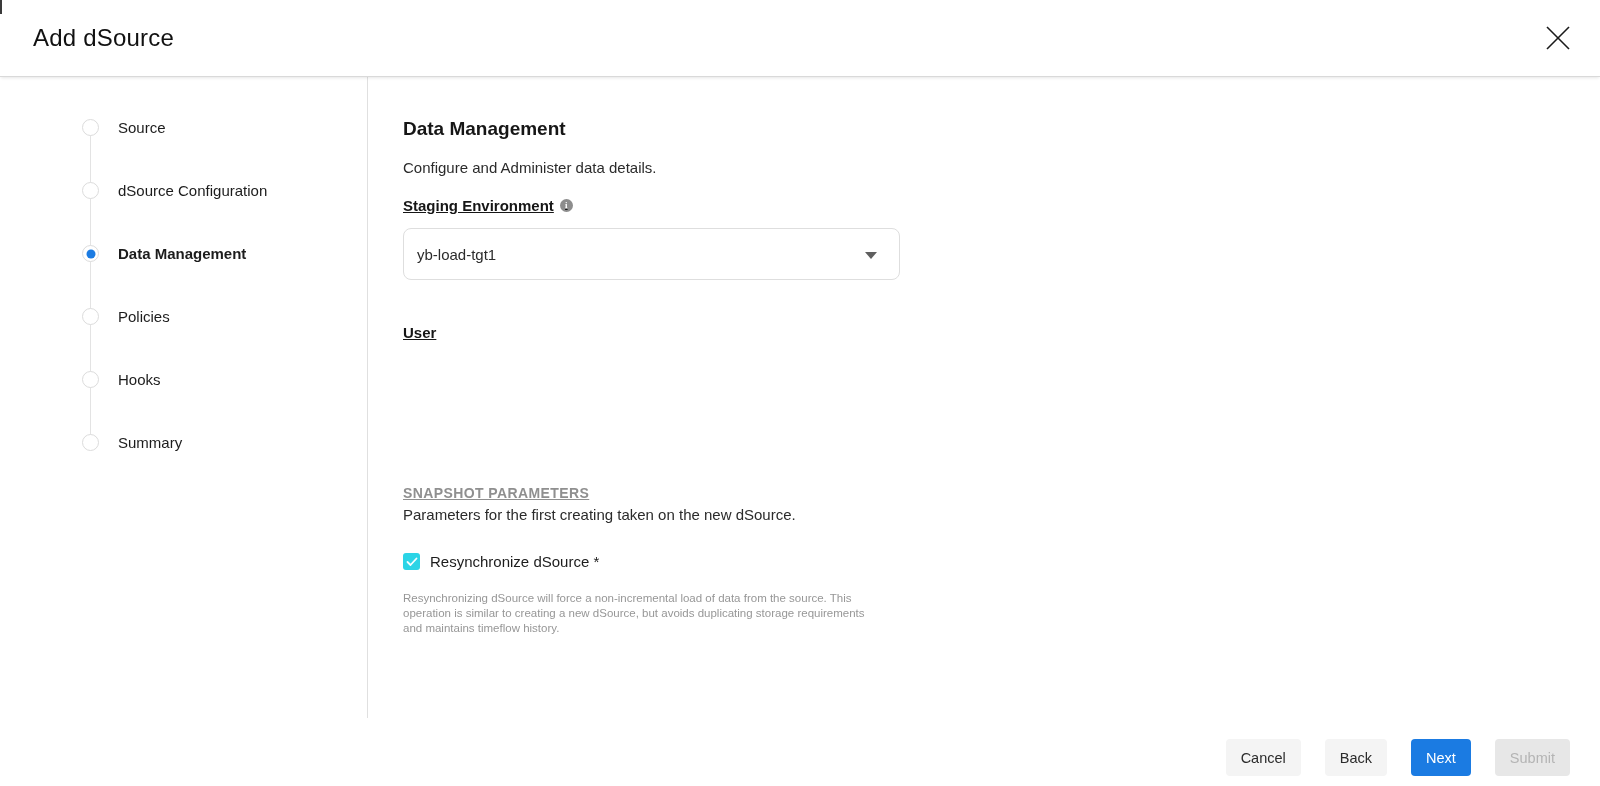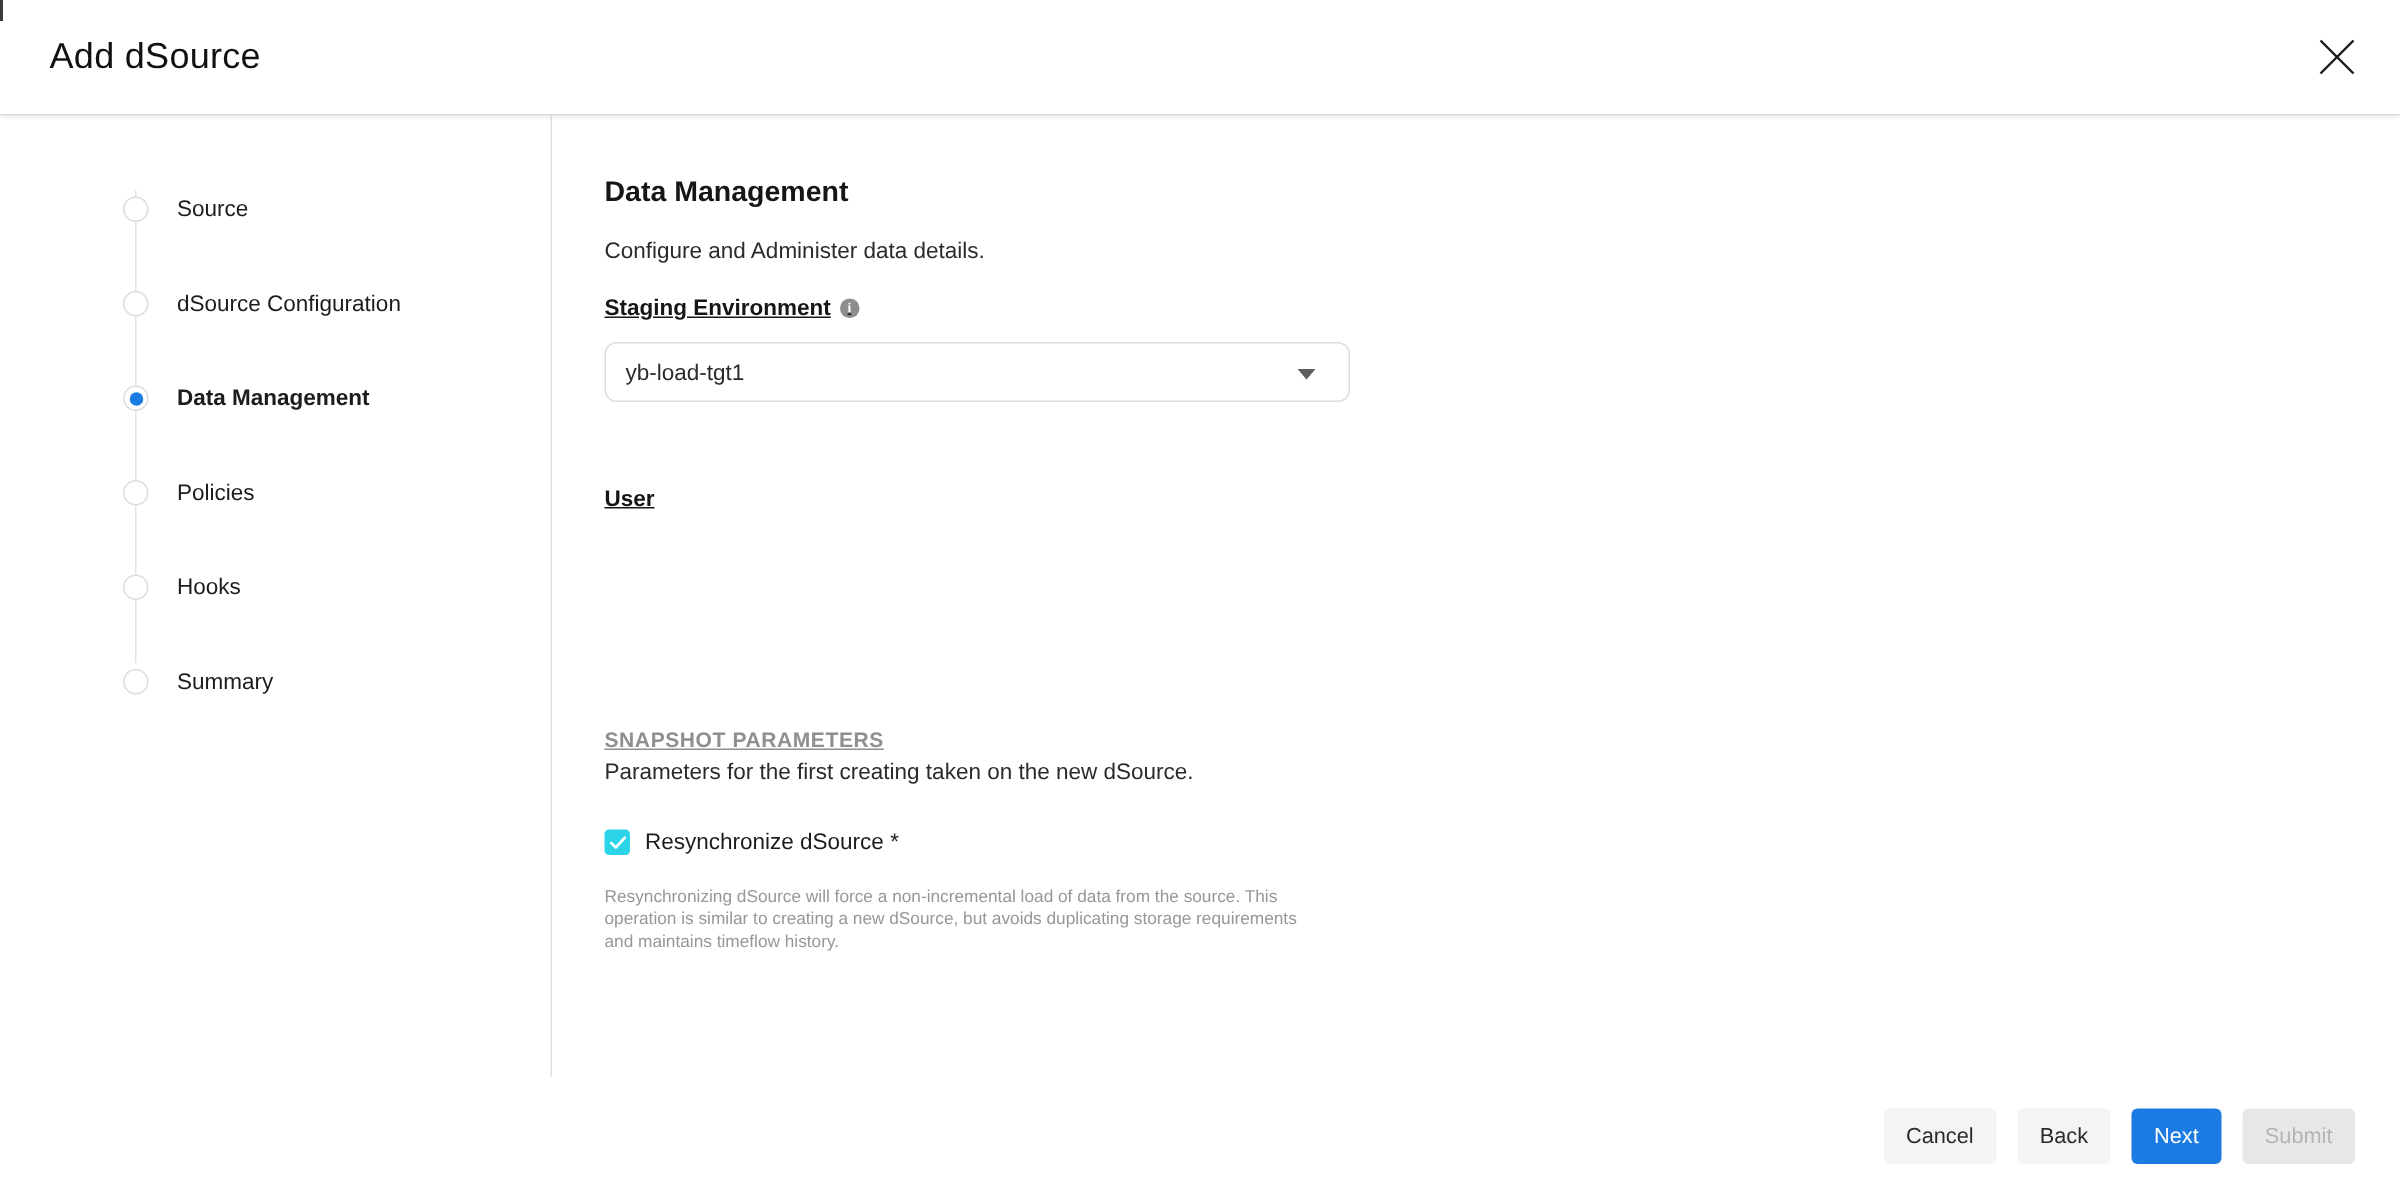--- a/index.html
+++ b/index.html
@@ -41,21 +41,21 @@
     position: absolute; left: 0; top: 77px; width: 368px; height: 641px;
     border-right: 1px solid #e0e0e0;
     background: #fff;
   }
   .step-line {
     position: absolute; left: 90px; top: 50px; width: 1px; height: 315px;
     background: #e3e3e3;
   }
   .step {
     position: absolute; left: 82px; height: 17px;
-    display: flex; align-items: center; cursor: pointer; margin-top: 12px;
+    display: flex; align-items: center; cursor: pointer;
   }
   .step-dot {
     width: 17px; height: 17px; border-radius: 50%;
     background: #fff; border: 1px solid #dcdcdc;
     position: relative; flex: 0 0 17px;
   }
   .step.active .step-dot::after {
     content: ""; position: absolute; left: 50%; top: 50%;
     width: 9px; height: 9px; border-radius: 50%;
     transform: translate(-50%, -50%);
@@ -79,21 +79,21 @@
     display: flex; align-items: center; text-decoration: underline;
   }
   .info-icon {
     display: inline-flex; align-items: center; justify-content: center;
     width: 13px; height: 13px; border-radius: 50%;
     background: #8d8d8d; color: #fff;
     font-size: 9px; font-weight: 700; font-family: "Liberation Serif", serif;
     margin-left: 6px; line-height: 1;
   }
   .select {
-    position: absolute; left: 0; width: 497px; height: 40px;
+    position: absolute; left: 0; width: 497px; height: 52px;
     border: 1px solid #dedede; border-radius: 8px; background: #fff;
     display: flex; align-items: center; cursor: pointer;
   }
   .select-value { margin-left: 13px; font-size: 15px; color: #2b2b2b; }
   .caret-icon {
     position: absolute; right: 22px; top: 50%; margin-top: -2px;
     width: 0; height: 0;
     border-left: 6px solid transparent; border-right: 6px solid transparent;
     border-top: 7px solid #5f5f5f;
   }
@@ -113,21 +113,21 @@
   }
   .checkbox-label { margin-left: 10px; font-size: 15px; color: #1c1c1c; }
   .help-text {
     position: absolute; left: 0; top: 514px; width: 472px;
     font-size: 11.5px; line-height: 1.32; color: #979797;
   }
 
   
   .actions {
     position: absolute; right: 30px; top: 739px;
-    display: flex; gap: 14px; z-index: 6;
+    display: flex; gap: 24px; z-index: 6;
   }
   .btn {
     height: 37px; padding: 0 15px; border: none; border-radius: 4px;
     font-family: "Liberation Sans", sans-serif;
     font-size: 14.5px; color: #2b2b2b; background: #f4f4f4; cursor: pointer;
   }
   .btn.primary { background: var(--accent, #1B7BE2); color: #fff; }
   .btn.disabled { background: #e7e7e7; color: #b4b4b4; cursor: default; }
 </style>
 </head>

